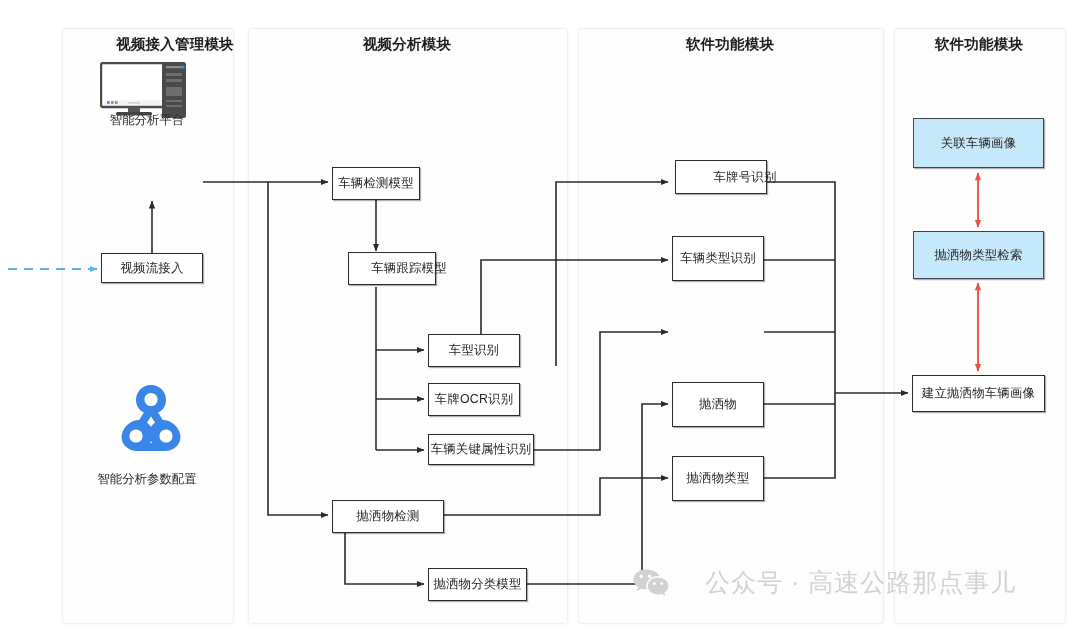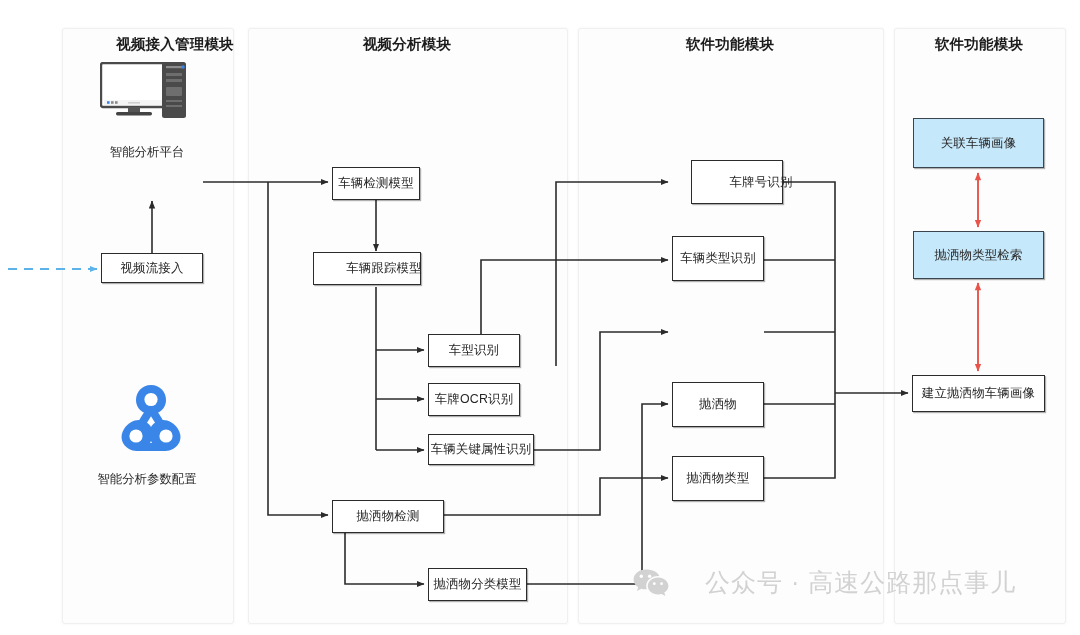--- a/index.html
+++ b/index.html
@@ -170,21 +170,21 @@
       <rect x="62" y="0" width="24" height="56" rx="2.5" fill="#4a4a4a"></rect>
       <rect x="66" y="4" width="16" height="2.2" fill="#8d8d8d"></rect>
       <circle cx="83" cy="5" r="1.8" fill="#3a86e8"></circle>
       <rect x="66" y="11" width="16" height="3" fill="#6e6e6e"></rect>
       <rect x="66" y="17" width="16" height="3" fill="#6e6e6e"></rect>
       <rect x="66" y="25" width="16" height="9" rx="1" fill="#6e6e6e"></rect>
       <rect x="66" y="38" width="16" height="2" fill="#6e6e6e"></rect>
       <rect x="66" y="43" width="16" height="2" fill="#6e6e6e"></rect>
     </svg>
   </div>
-  <div class="cap" style="left:62px; top:144px; width:170px;text-align:center;">智能分析平台</div>
+  <div class="cap" style="left:62px; top:112px; width:170px;text-align:center;">智能分析平台</div>
 
   <div class="logo-icon" style="left:110px; top:383px; width:82px; height:78px;">
     <svg width="82" height="78" viewBox="0 0 82 78">
       <g fill="#3a86e8">
         <path d="M41,2 C50,2 56,9 56,17 C56,25 50,31 41,31 C32,31 26,25 26,17 C26,9 32,2 41,2 Z"></path>
         <path d="M14,46 C20,37 29,35 36,39 C43,43 45,52 40,60 C35,68 26,70 19,66 C12,62 9,54 14,46 Z"></path>
         <path d="M68,46 C73,54 70,62 63,66 C56,70 47,68 42,60 C37,52 39,43 46,39 C53,35 62,37 68,46 Z"></path>
         <path d="M36,26 L20,52 L27,56 L43,30 Z"></path>
         <path d="M46,26 L62,52 L55,56 L39,30 Z"></path>
         <path d="M27,60 L55,60 L55,68 L27,68 Z"></path>
@@ -192,28 +192,28 @@
       <circle cx="41" cy="16.5" r="6.6" fill="#ffffff"></circle>
       <circle cx="26" cy="53" r="6.6" fill="#ffffff"></circle>
       <circle cx="56" cy="53" r="6.6" fill="#ffffff"></circle>
     </svg>
   </div>
   <div class="cap" style="left:62px; top:471px; width:170px;">智能分析参数配置</div>
 
   <div class="node" style="left:101px; top:253px; width:102px; height:30px;">视频流接入</div>
 
   <div class="node" style="left:332px; top:167px; width:88px; height:33px;">车辆检测模型</div>
-  <div class="node" style="left:313px; top:252px; width:108px; height:33px;padding-left:34px;">车辆跟踪模型</div>
+  <div class="node" style="left:348px; top:252px; width:88px; height:33px;padding-left:34px;">车辆跟踪模型</div>
   <div class="node" style="left:428px; top:334px; width:92px; height:33px;">车型识别</div>
   <div class="node" style="left:428px; top:383px; width:92px; height:33px;">车牌OCR识别</div>
   <div class="node" style="left:428px; top:434px; width:106px; height:31px;">车辆关键属性识别</div>
   <div class="node" style="left:332px; top:500px; width:112px; height:33px;">抛洒物检测</div>
   <div class="node" style="left:428px; top:568px; width:99px; height:33px;">抛洒物分类模型</div>
 
-  <div class="node" style="left:691px; top:160px; width:92px; height:44px;padding-left:48px;">车牌号识别</div>
+  <div class="node" style="left:675px; top:160px; width:92px; height:34px;padding-left:48px;">车牌号识别</div>
   <div class="node" style="left:672px; top:236px; width:92px; height:45px;">车辆类型识别</div>
   <div class="node" style="left:672px; top:382px; width:92px; height:45px;">抛洒物</div>
   <div class="node" style="left:672px; top:456px; width:92px; height:45px;">抛洒物类型</div>
 
   <div class="node blue" style="left:913px; top:118px; width:131px; height:50px;">关联车辆画像</div>
   <div class="node blue" style="left:913px; top:231px; width:131px; height:48px;">抛洒物类型检索</div>
   <div class="node" style="left:912px; top:375px; width:133px; height:37px;">建立抛洒物车辆画像</div>
 
   <div class="watermark" style="left:633px; top:566px;gap:36px;">
     <span style="display:flex;">

